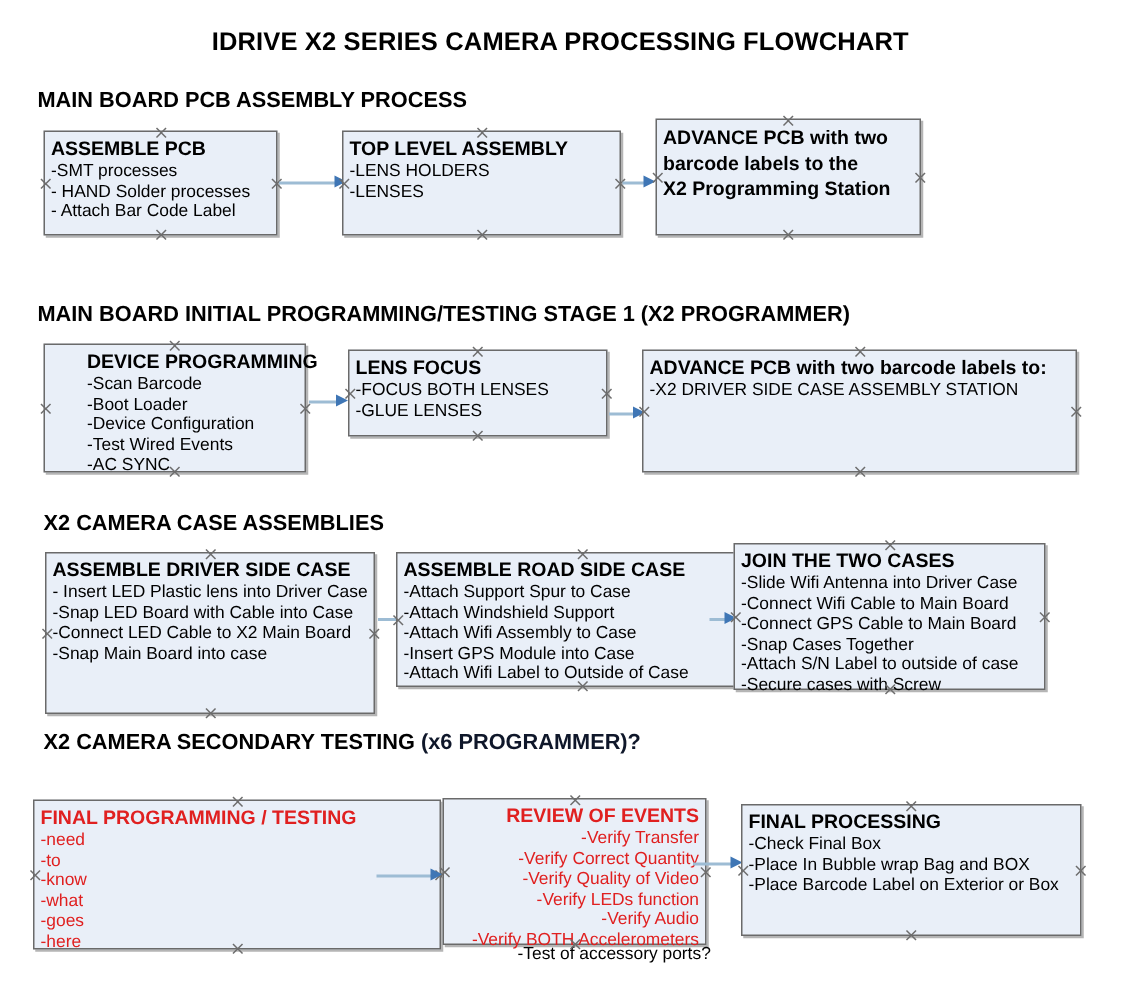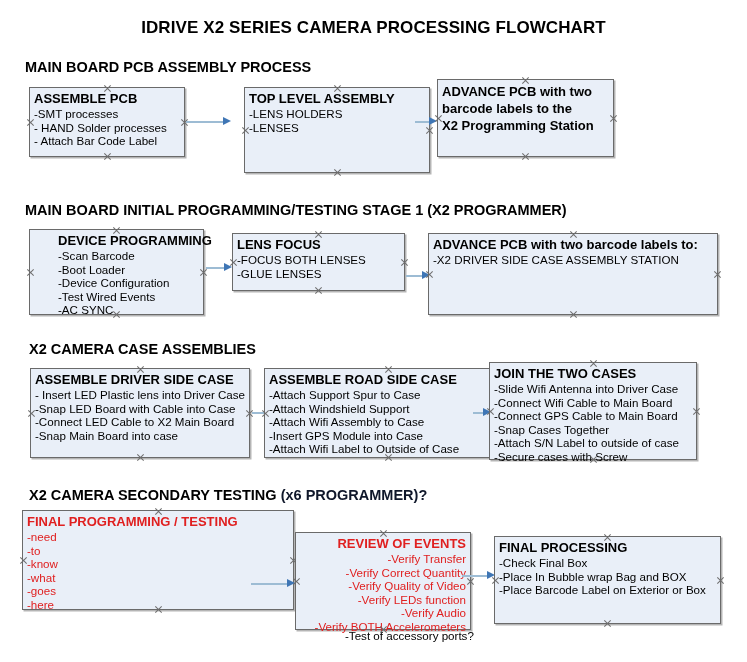--- a/index.html
+++ b/index.html
@@ -150,21 +150,21 @@
   <span class="handle" style="left:50%; top:100%;"></span>
   <span class="handle" style="left:0; top:50%;"></span>
   <span class="handle" style="left:100%; top:50%;"></span>
 </div>
 
 <div class="arrow" style="left:186px; top:117px; width:45px;">
   <span class="shaft"></span>
   <span class="head"></span>
 </div>
 
-<div class="fbox" style="left:244px; top:87px; width:186px; height:86px;">
+<div class="fbox" style="left:228px; top:87px; width:186px; height:70px;">
   <div class="fbox-inner">
     <div class="btitle">TOP LEVEL ASSEMBLY</div>
     <div class="bline">-LENS HOLDERS</div>
     <div class="bline">-LENSES</div>
   </div>
   <span class="handle" style="left:50%; top:0;"></span>
   <span class="handle" style="left:50%; top:100%;"></span>
   <span class="handle" style="left:0; top:50%;"></span>
   <span class="handle" style="left:100%; top:50%;"></span>
 </div>
@@ -235,21 +235,21 @@
   <span class="handle" style="left:50%; top:0;"></span>
   <span class="handle" style="left:50%; top:100%;"></span>
   <span class="handle" style="left:0; top:50%;"></span>
   <span class="handle" style="left:100%; top:50%;"></span>
 </div>
 
 <div class="section-header" style="left:29px; top:341px;">
   <span>X2 CAMERA CASE ASSEMBLIES</span>
 </div>
 
-<div class="fbox" style="left:30px; top:368px; width:220px; height:90px;">
+<div class="fbox" style="left:30px; top:368px; width:220px; height:108px;">
   <div class="fbox-inner">
     <div class="btitle">ASSEMBLE DRIVER SIDE CASE</div>
     <div class="bline">- Insert LED Plastic lens into Driver Case</div>
     <div class="bline">-Snap LED Board with Cable into Case</div>
     <div class="bline">-Connect LED Cable to X2 Main Board</div>
     <div class="bline">-Snap Main Board into case</div>
   </div>
   <span class="handle" style="left:50%; top:0;"></span>
   <span class="handle" style="left:50%; top:100%;"></span>
   <span class="handle" style="left:0; top:50%;"></span>
@@ -294,21 +294,21 @@
   <span class="handle" style="left:50%; top:0;"></span>
   <span class="handle" style="left:50%; top:100%;"></span>
   <span class="handle" style="left:0; top:50%;"></span>
   <span class="handle" style="left:100%; top:50%;"></span>
 </div>
 
 <div class="section-header" style="left:29px; top:487px;">
   <span>X2 CAMERA SECONDARY TESTING </span><span class="red">(x6 PROGRAMMER)?</span>
 </div>
 
-<div class="fbox red" style="left:22px; top:510px; width:272px; height:100px;">
+<div class="fbox red" style="left:22px; top:533px; width:272px; height:100px;">
   <div class="fbox-inner">
     <div class="btitle">FINAL PROGRAMMING / TESTING</div>
     <div class="bline">-need</div>
     <div class="bline">-to</div>
     <div class="bline">-know</div>
     <div class="bline">-what</div>
     <div class="bline">-goes</div>
     <div class="bline">-here</div>
   </div>
   <span class="handle" style="left:50%; top:0;"></span>

